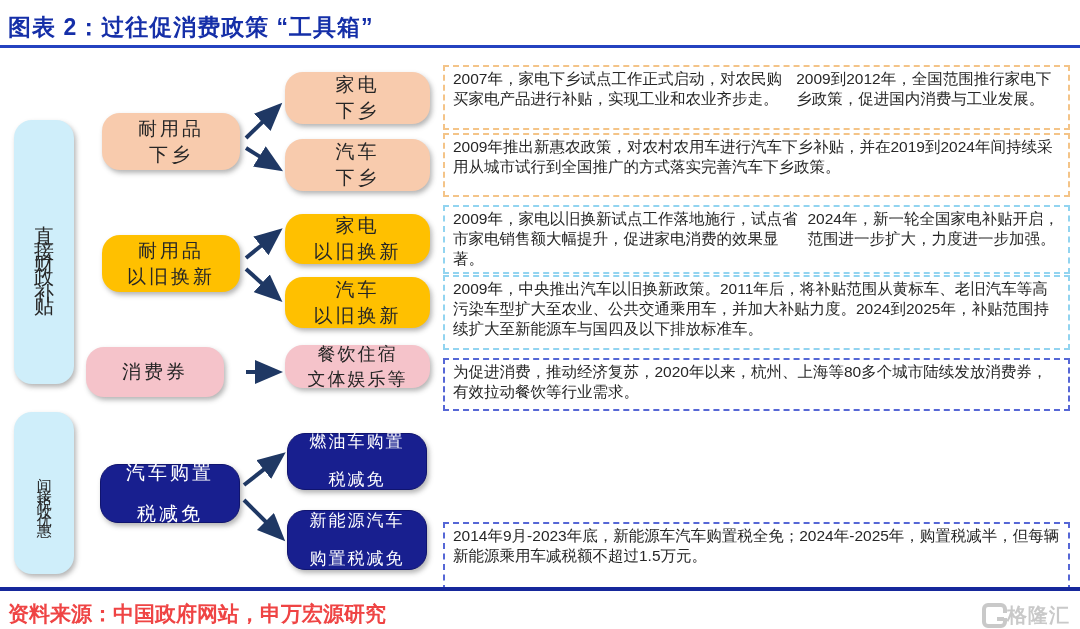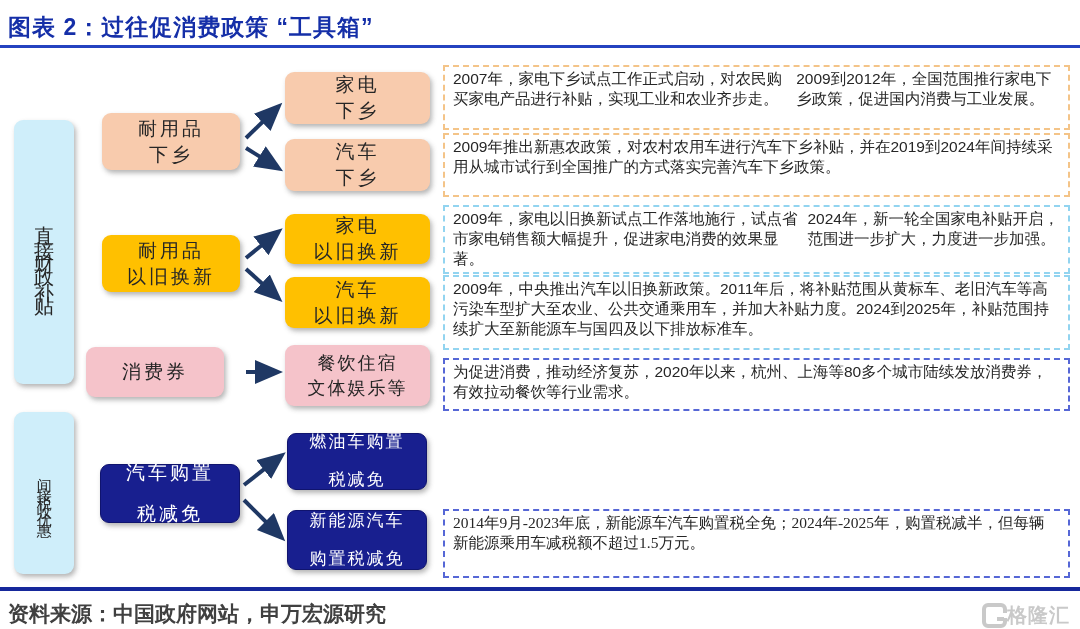--- a/index.html
+++ b/index.html
@@ -2,42 +2,42 @@
 <html><head>
 <meta charset="utf-8">
 <style>
   html,body{margin:0;padding:0;background:#ffffff;}
   body{font-family:"Liberation Sans","DejaVu Sans",sans-serif;}
   #stage{position:relative;width:1080px;height:629px;background:#fff;overflow:hidden;margin-top:8px;}
 
   .figure-title{position:absolute;left:8px;top:4px;font-size:23px;font-weight:bold;color:#152fa8;letter-spacing:1px;}
   .title-rule{position:absolute;left:0;top:37px;width:1080px;height:3px;background:#2442c0;}
 
-  .pill{position:absolute;border-radius:9px;box-shadow:2px 3px 5px rgba(90,90,90,.45);
+  .pill{position:absolute;border-radius:18px;box-shadow:2px 3px 5px rgba(90,90,90,.45);
         display:flex;flex-direction:column;align-items:center;justify-content:center;
         text-align:center;letter-spacing:3px;color:#262626;line-height:1.35;}
   .peach{background:#f8cbad;}
   .gold{background:#ffc000;}
   .pink{background:#f5c3ca;}
   .navy{background:#181f8f;color:#ffffff;border:1px solid #10146e;gap:15px;}
   .sky{background:#cfeefa;}
 
   .vlabel{writing-mode:vertical-rl;text-orientation:upright;display:flex;align-items:center;justify-content:center;}
 
   .desc{position:absolute;left:443px;width:607px;background:#fff;
         display:flex;flex-direction:row;justify-content:center;
         padding:2px 8px;font-size:15.5px;line-height:20px;color:#262626;}
   .b-orange{border:2px dashed #f4c488;}
   .b-sky{border:2px dashed #92d4f0;}
   .b-blue{border:2px dashed #5667d6;}
 
   .arrows{position:absolute;left:0;top:0;width:1080px;height:629px;pointer-events:none;}
 
   .footer-rule{position:absolute;left:0;top:579px;width:1080px;height:4px;background:#16289b;}
-  .source-text{position:absolute;left:8px;top:592px;font-size:21px;font-weight:bold;color:#404040;}
+  .source-text{position:absolute;left:8px;top:592px;font-size:21px;font-weight:bold;color:#ef4444;}
 
   .logo{position:absolute;right:10px;top:594px;display:flex;align-items:center;color:#c9c9c9;}
   .logo-g{position:relative;width:17px;height:17px;border:4px solid #c9c9c9;border-radius:6px;}
   .logo-g::before{content:"";position:absolute;right:-4px;top:6px;width:9px;height:5px;background:#fff;}
   .logo-g::after{content:"";position:absolute;right:-1px;top:10px;width:7px;height:4px;background:#c9c9c9;}
   .logo-text{font-size:20px;font-weight:bold;letter-spacing:1px;}
 </style>
 </head>
 <body>
 
@@ -78,21 +78,21 @@
     <div>下乡</div>
   </div>
   <div class="pill gold" style="left:285px;top:206px;width:145px;height:50px;font-size:19px;">
     <div>家电</div>
     <div>以旧换新</div>
   </div>
   <div class="pill gold" style="left:285px;top:269px;width:145px;height:51px;font-size:19px;">
     <div>汽车</div>
     <div>以旧换新</div>
   </div>
-  <div class="pill pink" style="left:285px;top:337px;width:145px;height:61px;font-size:18px;letter-spacing:2px;">
+  <div class="pill pink" style="left:285px;top:337px;width:145px;height:43px;font-size:18px;letter-spacing:2px;">
     <div>餐饮住宿</div>
     <div>文体娱乐等</div>
   </div>
   <div class="pill navy" style="left:287px;top:425px;width:138px;height:55px;font-size:17px;letter-spacing:2px;">
     <div>燃油车购置</div>
     <div>税减免</div>
   </div>
   <div class="pill navy" style="left:287px;top:502px;width:138px;height:58px;font-size:17px;letter-spacing:2px;">
     <div>新能源汽车</div>
     <div>购置税减免</div>
@@ -108,21 +108,21 @@
   <div class="desc b-sky" style="top:197px;height:61px;">
     <div>2009年，家电以旧换新试点工作落地施行，试点省市家电销售额大幅提升，促进家电消费的效果显著。</div>
     <div>2024年，新一轮全国家电补贴开启，范围进一步扩大，力度进一步加强。</div>
   </div>
   <div class="desc b-sky" style="top:267px;height:67px;justify-content:flex-end;">
     <div>2009年，中央推出汽车以旧换新政策。2011年后，将补贴范围从黄标车、老旧汽车等高污染车型扩大至农业、公共交通乘用车，并加大补贴力度。2024到2025年，补贴范围持续扩大至新能源车与国四及以下排放标准车。</div>
   </div>
   <div class="desc b-blue" style="top:350px;height:45px;">
     <div>为促进消费，推动经济复苏，2020年以来，杭州、上海等80多个城市陆续发放消费券，有效拉动餐饮等行业需求。</div>
   </div>
-  <div class="desc b-blue" style="top:501px;height:61px;font-family:Liberation Serif, serif;">
+  <div class="desc b-blue" style="top:514px;height:61px;">
     <div>2014年9月-2023年底，新能源车汽车购置税全免；2024年-2025年，购置税减半，但每辆新能源乘用车减税额不超过1.5万元。</div>
   </div>
 
   <svg class="arrows" viewBox="0 0 1080 629">
     <defs>
       <marker id="ah" markerWidth="8" markerHeight="8" refX="5.5" refY="3" orient="auto">
         <path d="M0,0 L7,3 L0,6 Z" fill="#1f3864"></path>
       </marker>
     </defs>
     <g stroke="#1f3864" stroke-width="4" fill="none">

